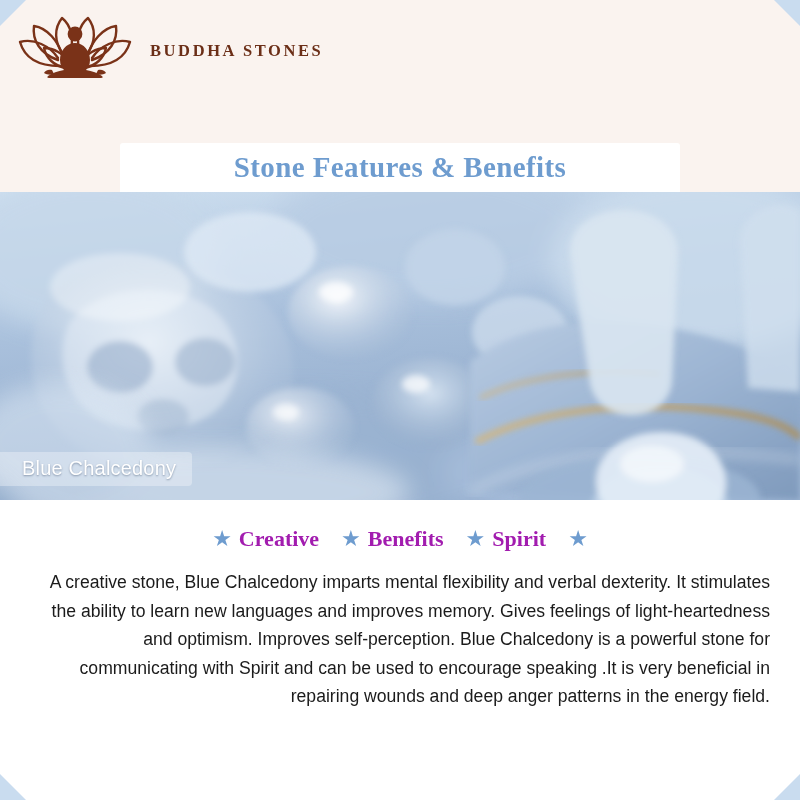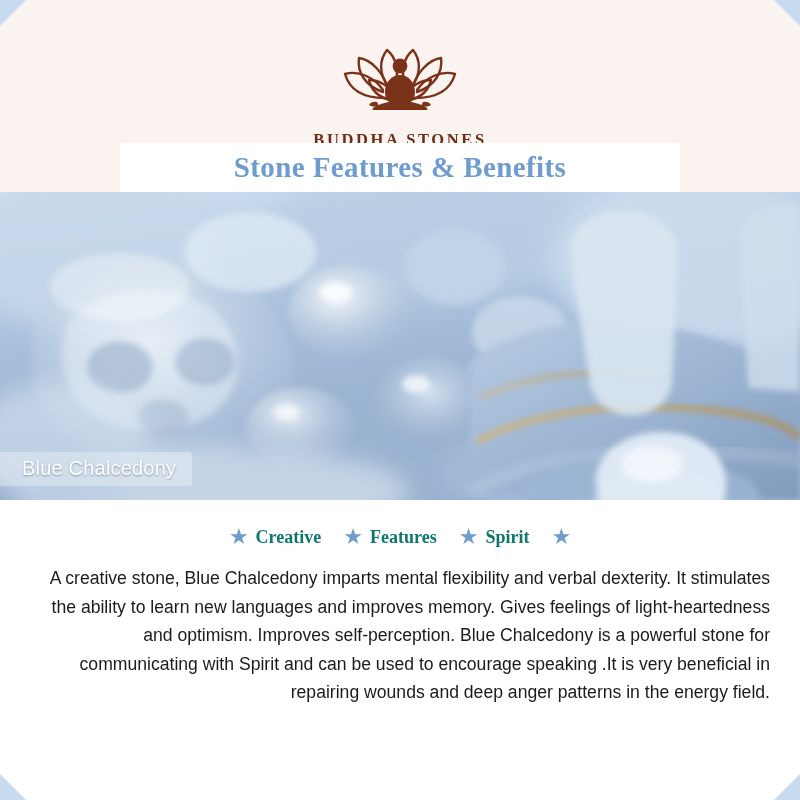--- a/index.html
+++ b/index.html
@@ -44,22 +44,22 @@
 
   
   .header {
     position: absolute;
     top: 0; left: 0;
     width: 800px; height: 192px;
     background: #faf3ef;
   }
   .brand {
     position: absolute;
-    top: 36px; left: 0; width: 800px;
-    display: flex; flex-direction: column; align-items: center;
+    top: 4px; left: 0; width: 800px;
+    display: flex; flex-direction: row; align-items: center;
   }
   .logo-mark { width: 150px; height: 92px; display:block; }
   .brand-name {
     margin-top: 2px;
     font-size: 16.5px;
     letter-spacing: 2.6px;
     color: #6b2e17;
     font-weight: 700;
     font-family: "Liberation Serif", serif;
   }
@@ -117,22 +117,22 @@
   .keywords {
     display: flex;
     justify-content: center;
     align-items: center;
     gap: 22px;
     padding-top: 26px;
   }
   .kw { display: flex; align-items: center; gap: 7px; }
   .kw .star { color: #6e9ccf; font-size: 22px; line-height: 1; }
   .kw .kw-label {
-    color: #0f766e;
-    font-size: 18px;
+    color: #a21caf;
+    font-size: 22px;
     font-weight: 700;
     font-family: "Liberation Serif", serif;
   }
 
   .paragraph {
     margin: 16px 30px 0 30px;
     font-size: 17.6px;
     line-height: 1.62;
     color: #1b1b1b;
     text-align: right;
@@ -285,21 +285,21 @@
   </div>
 
   <div class="body-wrap">
     <div class="keywords">
       <div class="kw">
         <span class="star">★</span>
         <span class="kw-label">Creative</span>
       </div>
       <div class="kw">
         <span class="star">★</span>
-        <span class="kw-label">Features</span>
+        <span class="kw-label">Benefits</span>
       </div>
       <div class="kw">
         <span class="star">★</span>
         <span class="kw-label">Spirit</span>
       </div>
       <div class="kw">
         <span class="star">★</span>
       </div>
     </div>
 

